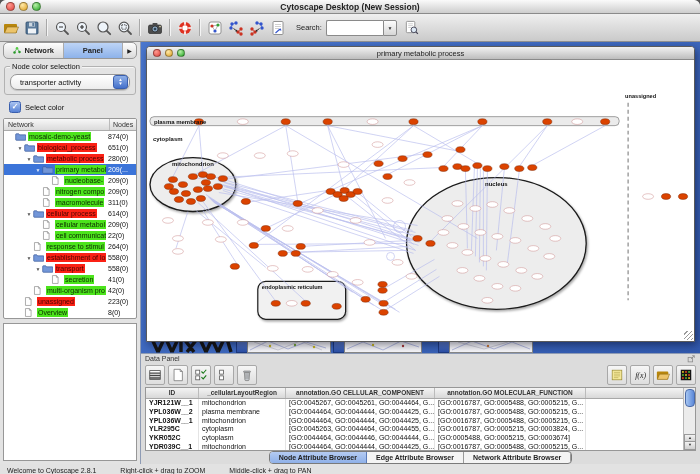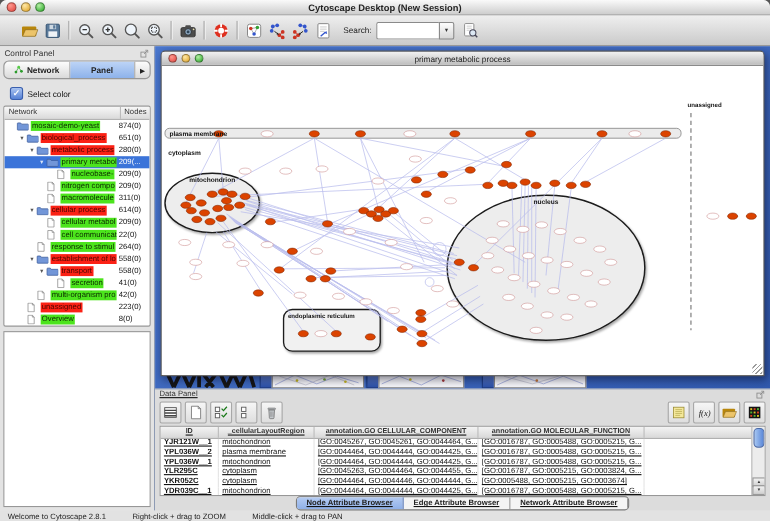--- a/index.html
+++ b/index.html
@@ -9,21 +9,21 @@
   .titlebar{height:13px;background:linear-gradient(#fafafa,#cdcdcd);border-bottom:1px solid #8a8a8a;
             display:flex;align-items:center;position:relative;border-radius:6px 6px 0 0;}
   .lights{display:flex;gap:4px;padding-left:6px;z-index:2;}
   .light{width:7px;height:7px;border-radius:50%;border:.5px solid rgba(0,0,0,.35);}
   .l-red{background:radial-gradient(circle at 35% 30%,#ff9a90,#e0443e);}
   .l-yel{background:radial-gradient(circle at 35% 30%,#ffe9a8,#dea123);}
   .l-grn{background:radial-gradient(circle at 35% 30%,#b8f0a8,#24a523);}
   .wtitle{position:absolute;left:0;right:0;text-align:center;font-size:8.5px;font-weight:bold;color:#222;}
   
   .toolbar{height:27px;background:linear-gradient(#efefef,#cacaca);border-bottom:1px solid #8f8f8f;
-           display:flex;align-items:center;padding:0 16px;}
+           display:flex;align-items:center;padding:0 0;}
   .tbtn{width:21px;height:21px;display:flex;align-items:center;justify-content:center;}
   .tsep{width:1px;height:17px;background:#a8a8a8;margin:0 4px;box-shadow:1px 0 0 #f4f4f4;}
   .srch-lbl{font-size:7.5px;color:#222;margin:0 4px 0 8px;}
   .srch{width:52px;height:12px;background:#fff;border:1px solid #8a8a8a;border-right:none;border-radius:2px 0 0 2px;}
   .srch-dd{width:12px;height:14px;background:linear-gradient(#fdfdfd,#d6d6d6);border:1px solid #8a8a8a;
            border-radius:0 2px 2px 0;font-size:5px;display:flex;align-items:center;justify-content:center;color:#333;}
   
   .main{display:flex;height:422px;}
   
   .cp{width:140px;background:#e3e3e3;border-right:1px solid #98a; border-right-color:#8e9bb4;display:flex;flex-direction:column;}
@@ -73,21 +73,21 @@
   .iwin-tb .light{width:6px;height:6px;}
   .iwin-title{position:absolute;left:0;right:0;text-align:center;font-size:7.5px;color:#222;}
   .canvas{position:absolute;top:13px;left:1px;right:1px;bottom:0;background:#fff;overflow:hidden;}
   .canvas svg{display:block;}
   .grip{position:absolute;right:1px;bottom:1px;width:9px;height:9px;
         background:repeating-linear-gradient(135deg,transparent 0 2px,#9a9a9a 2px 3px);}
   .frag{position:absolute;bottom:0;height:15px;}
   .frag-blue{position:absolute;bottom:0;height:15px;background:linear-gradient(#6f8fd8,#2c50a8);border:1px solid #1d3a80;}
   .frag-body{position:absolute;bottom:0;height:14px;background:#f6f6fa;border:1px solid #888;overflow:hidden;}
   
-  .dpanel{height:110px;background:#dcdcdc;border-top:1px solid #8e9bb4;display:flex;flex-direction:column;text-decoration:underline;}
+  .dpanel{height:110px;background:#dcdcdc;border-top:1px solid #8e9bb4;display:flex;flex-direction:column;}
   .dp-h{height:10px;display:flex;align-items:center;justify-content:space-between;padding:0 4px;font-size:7px;color:#333;}
   .dp-tools{height:23px;display:flex;align-items:center;padding:0 4px;gap:3px;}
   .dbtn{width:18px;height:18px;border:1px solid #a8a8a8;border-radius:2px;background:linear-gradient(#f6f6f6,#dedede);
         display:flex;align-items:center;justify-content:center;}
   .dp-spacer{flex:1;}
   .dp-table{margin:1px 4px 0;background:#fff;border:1px solid #979797;position:relative;height:63px;overflow:hidden;}
   .dt-hd{display:flex;height:10px;background:linear-gradient(#f4f4f4,#d8d8d8);border-bottom:1px solid #a8a8a8;}
   .dt-hc{font-size:6.5px;font-weight:bold;color:#333;text-align:center;border-right:1px solid #bbb;overflow:hidden;
          white-space:nowrap;line-height:10px;}
   .dt-r{display:flex;height:8.7px;align-items:center;}
@@ -242,43 +242,46 @@
             <circle cx="10.5" cy="10.5" r="3" fill="#dce8f4" stroke="#445" stroke-width="1"></circle>
             <line x1="12.7" y1="12.7" x2="14.8" y2="14.8" stroke="#445" stroke-width="1.4"></line>
           </svg>
         </span>
       </span>
   </div>
 
   <div class="main">
 
     <div class="cp">
-      <div class="cp-h">
-        <span>Control Panel</span>
-        <svg class="ficon" width="9" height="9" viewBox="0 0 16 16">
-            <rect x="2" y="6" width="8" height="8" fill="none" stroke="#777" stroke-width="1.4"></rect>
-            <path d="M7 9l6-6M13 3h-4M13 3v4" stroke="#777" stroke-width="1.4" fill="none"></path>
-          </svg>
-      </div>
       <div class="cp-tabs" id="cp-tabs">
           <div class="cp-tab">
             <span><svg width="10" height="10" viewBox="0 0 16 16">
                 <path d="M4 12L8 5l4 6" stroke="#2a9a2a" stroke-width="1" fill="none"></path>
                 <circle cx="4" cy="12" r="2" fill="#2a9a2a"></circle>
                 <circle cx="8" cy="5" r="2" fill="#55cc44"></circle>
                 <circle cx="12" cy="11" r="2" fill="#2a9a2a"></circle>
               </svg></span>
             <span>Network</span>
           </div>
           <div class="cp-tab sel">
             <span>Panel</span>
           </div>
           <div class="cp-tab-arr">▶</div>
         </div>
 
+      <div class="group">
+        <span class="group-title">Node color selection</span>
+        <div class="combo">
+          <span class="combo-text">transporter activity</span>
+          <span class="combo-btn">
+              <span>▲</span>
+              <span>▼</span>
+            </span>
+        </div>
+      </div>
       <div class="cbrow">
         <span class="cb">✓</span>
         <span class="cb-lbl">Select color</span>
       </div>
 
       <div class="tree">
         <div class="tree-hd">
           <span class="c1">Network</span>
           <span class="c2">Nodes</span>
         </div>

